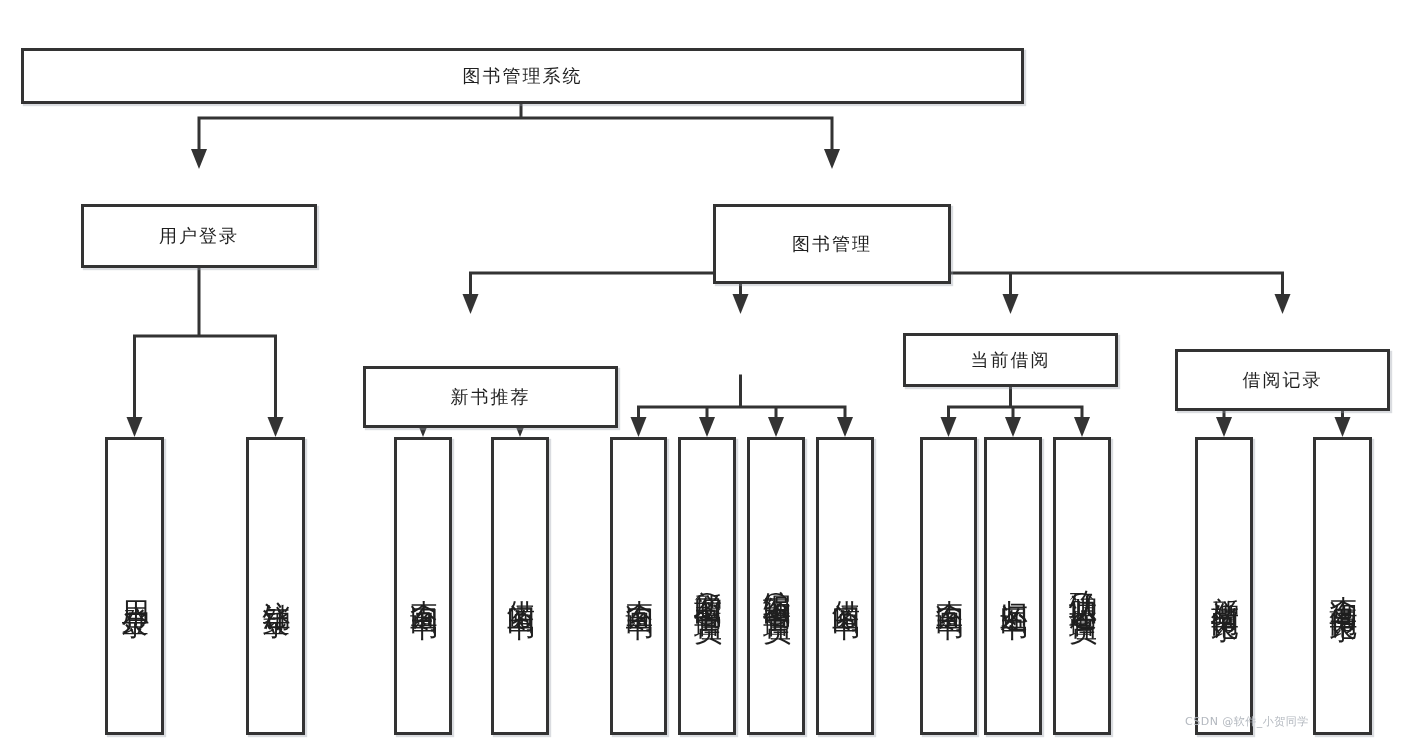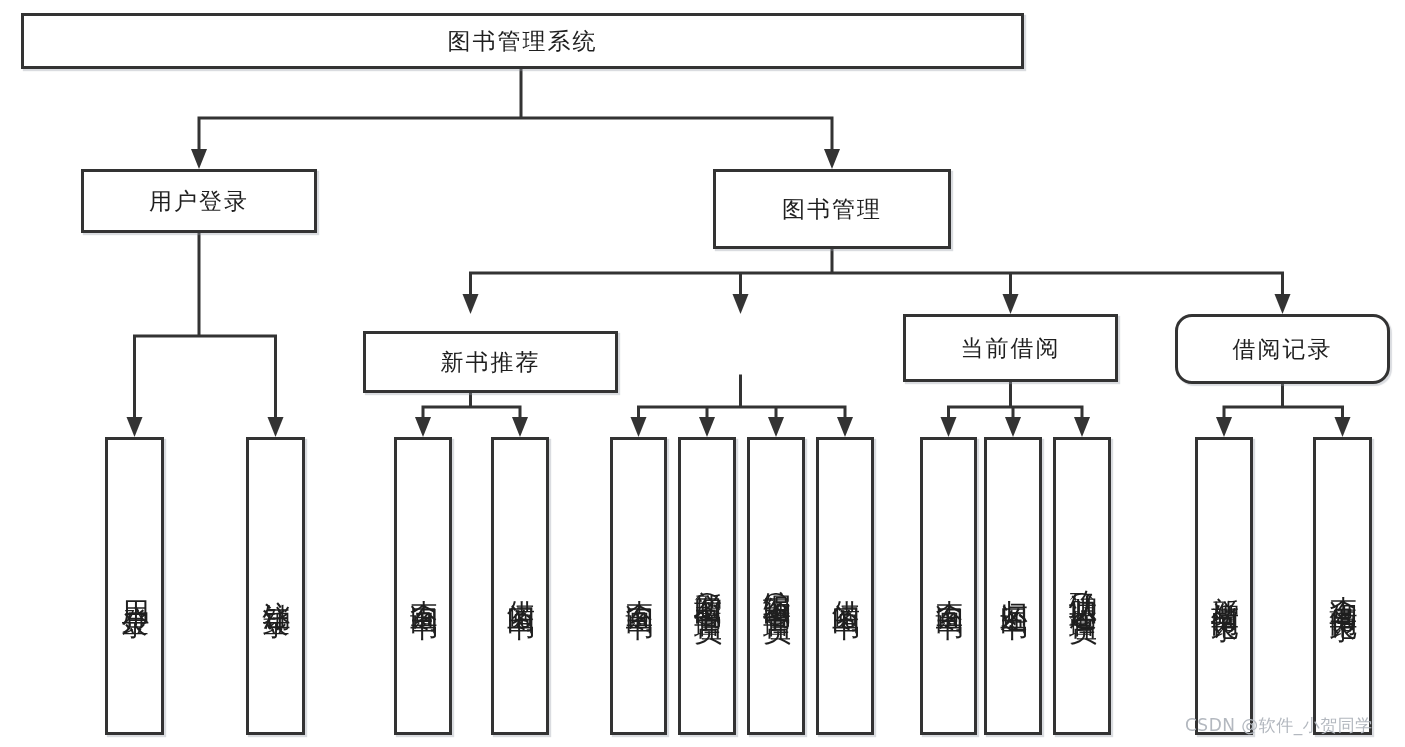--- a/index.html
+++ b/index.html
@@ -40,62 +40,63 @@
     background: var(--box-fill);
     border: 3px solid var(--box-border);
     color: var(--text);
     display: flex;
     align-items: center;
     justify-content: center;
     z-index: 2;
     box-shadow: 2px 2px 1px rgba(150,155,165,0.35);
   }
   .node.h {
-    font-size: 23px;
+    font-size: 18px;
     letter-spacing: 2px;
     white-space: nowrap;
+    margin-top: 35px;
   }
   .node.v span {
     writing-mode: vertical-rl;
     text-orientation: mixed;
     font-size: 28px;
     letter-spacing: 4px;
     line-height: 1.1;
   }
   
   .n-root    { left: 21px;   top: 13px;  width: 1003px; height: 56px; }
   
   .n-login   { left: 81px;   top: 169px; width: 236px;  height: 64px; }
   .n-mgmt    { left: 713px;  top: 169px; width: 238px;  height: 80px; }
   
   .n-rec     { left: 363px;  top: 331px; width: 255px;  height: 62px; }
   .n-borrow  { left: 633px;  top: 314px; width: 215px;  height: 62px; }
-  .n-current { left: 903px;  top: 314px; width: 215px;  height: 68px; }
-  .n-record  { left: 1175px; top: 314px; width: 215px;  height: 70px; border-radius: 17px; }
+  .n-current { left: 903px;  top: 298px; width: 215px;  height: 54px; }
+  .n-record  { left: 1175px; top: 314px; width: 215px;  height: 62px; }
   
   .leaf { top: 437px; height: 298px; width: 58px; }
   .lf-1  { left: 105px; width: 59px; }
   .lf-2  { left: 246px; width: 59px; }
   .lf-3  { left: 394px; }
   .lf-4  { left: 491px; }
   .lf-5  { left: 610px; width: 57px; }
   .lf-6  { left: 678px; }
   .lf-7  { left: 747px; }
   .lf-8  { left: 816px; }
   .lf-9  { left: 920px; width: 57px; }
   .lf-10 { left: 984px; }
   .lf-11 { left: 1053px; }
   .lf-12 { left: 1195px; }
   .lf-13 { left: 1313px; width: 59px; }
   .watermark {
     position: absolute;
     left: 1185px;
     top: 714px;
     z-index: 5;
-    font-size: 17px;
+    font-size: 11px;
     letter-spacing: 0.5px;
     color: var(--watermark);
     white-space: nowrap;
   }
 </style>
 </head>
 <body>
 
 <div class="canvas">
 

